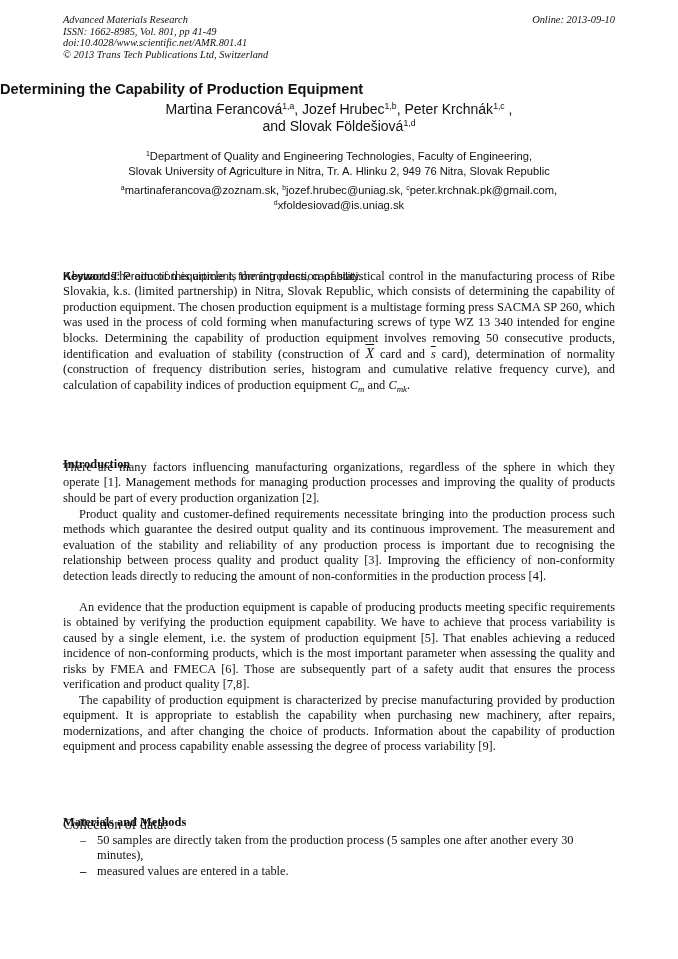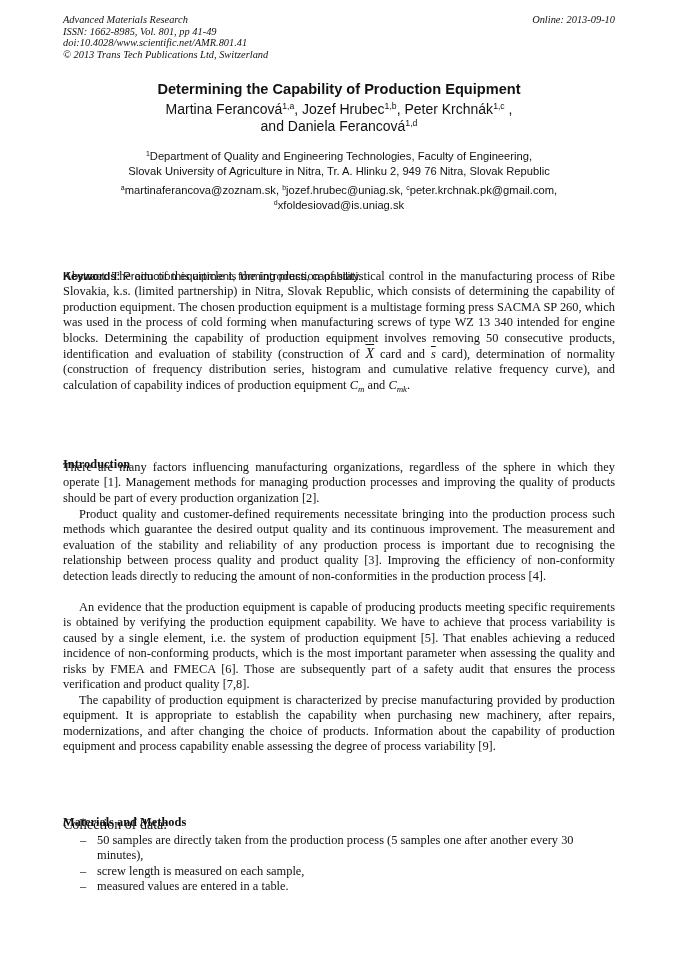--- a/index.html
+++ b/index.html
@@ -3,21 +3,21 @@
 <meta charset="utf-8">
 <style>
   html, body { margin: 0; padding: 0; background: #ffffff; }
   body { width: 678px; height: 959px; position: relative; overflow: hidden; color: #111; }
   .page { position: absolute; left: 0; top: 0; width: 678px; height: 947px; }
 
   .hdr-left { position: absolute; left: 63px; top: 14px; font-family: "Liberation Serif", serif; font-style: italic; font-size: 10.4px; line-height: 11.6px; color: #111; }
   .hdr-left div { white-space: nowrap; }
   .hdr-right { position: absolute; right: 63px; top: 14px; font-family: "Liberation Serif", serif; font-style: italic; font-size: 10.4px; line-height: 11.6px; }
 
-  .title { position: absolute; left: 0; width: 678px; top: 80px; text-align: center; font-family: "Liberation Sans", sans-serif; font-weight: bold; font-size: 14.6px; line-height: 18px; }
+  .title { position: absolute; left: 0; width: 678px; top: 80px; font-family: "Liberation Sans", sans-serif; font-weight: bold; font-size: 14.6px; line-height: 18px; }
   .authors { position: absolute; left: 0; width: 678px; top: 101px; text-align: center; font-family: "Liberation Sans", sans-serif; font-size: 14px; line-height: 17px; }
   .affil { position: absolute; left: 0; width: 678px; top: 149px; text-align: center; font-family: "Liberation Sans", sans-serif; font-size: 11.2px; line-height: 15px; }
   .emails { position: absolute; left: 0; width: 678px; top: 183px; text-align: center; font-family: "Liberation Sans", sans-serif; font-size: 11.2px; line-height: 15px; }
   sup { font-size: 0.62em; vertical-align: 0; position: relative; top: -0.55em; line-height: 0; }
 
   .keywords { position: absolute; left: 63px; top: 234px; font-family: "Liberation Sans", sans-serif; font-size: 11.2px; line-height: 14px; margin-top: 35px; }
   .keywords b { font-weight: bold; }
 
   .block { position: absolute; left: 63px; width: 552px; font-family: "Liberation Serif", serif; font-size: 12.4px; line-height: 15.4px; text-align: justify; }
   .abstract { top: 269px; }
@@ -51,21 +51,21 @@
   </div>
   <div class="hdr-right">Online: 2013-09-10</div>
 
   <div class="title">Determining the Capability of Production Equipment</div>
 
   <div class="authors">
     <div>
       <span>Martina Ferancová</span><sup>1,a</sup><span>, </span><span>Jozef Hrubec</span><sup>1,b</sup><span>, </span><span>Peter Krchnák</span><sup>1,c</sup><span> ,</span>
     </div>
     <div>
-      <span>and Daniela Ferancová</span><sup>1,d</sup>
+      <span>and Slovak Földešiová</span><sup>1,d</sup>
     </div>
   </div>
 
   <div class="affil">
     <div><sup>1</sup><span>Department of Quality and Engineering Technologies, Faculty of Engineering,</span></div>
     <div>Slovak University of Agriculture in Nitra, Tr. A. Hlinku 2, 949 76 Nitra, Slovak Republic</div>
   </div>
 
   <div class="emails">
     <div>
@@ -89,16 +89,16 @@
   <div class="heading h-intro">Introduction</div>
   <div class="block p1">There are many factors influencing manufacturing organizations, regardless of the sphere in which they operate [1]. Management methods for managing production processes and improving the quality of products should be part of every production organization [2].</div>
   <div class="block p2">Product quality and customer-defined requirements necessitate bringing into the production process such methods which guarantee the desired output quality and its continuous improvement. The measurement and evaluation of the stability and reliability of any production process is important due to recognising the relationship between process quality and product quality [3]. Improving the efficiency of non-conformity detection leads directly to reducing the amount of non-conformities in the production process [4].</div>
   <div class="block p3">An evidence that the production equipment is capable of producing products meeting specific requirements is obtained by verifying the production equipment capability. We have to achieve that process variability is caused by a single element, i.e. the system of production equipment [5]. That enables achieving a reduced incidence of non-conforming products, which is the most important parameter when assessing the quality and risks by FMEA and FMECA [6]. Those are subsequently part of a safety audit that ensures the process verification and product quality [7,8].</div>
   <div class="block p4">The capability of production equipment is characterized by precise manufacturing provided by production equipment. It is appropriate to establish the capability when purchasing new machinery, after repairs, modernizations, and after changing the choice of products. Information about the capability of production equipment and process capability enable assessing the degree of process variability [9].</div>
 
   <div class="heading h-mm">Materials and Methods</div>
   <div class="collect">Collection of data:</div>
   <ul class="list">
     <li><span class="dash">–</span><span>50 samples are directly taken from the production process (5 samples one after another every 30 minutes),</span></li>
-    <li><span class="dash">–</span><span>screw length is measured on each sample,</span></li>
+    <li><span class="dash">–</span></li>
     <li><span class="dash">–</span><span>measured values are entered in a table.</span></li>
   </ul>
 </div>
 
 </body></html>

